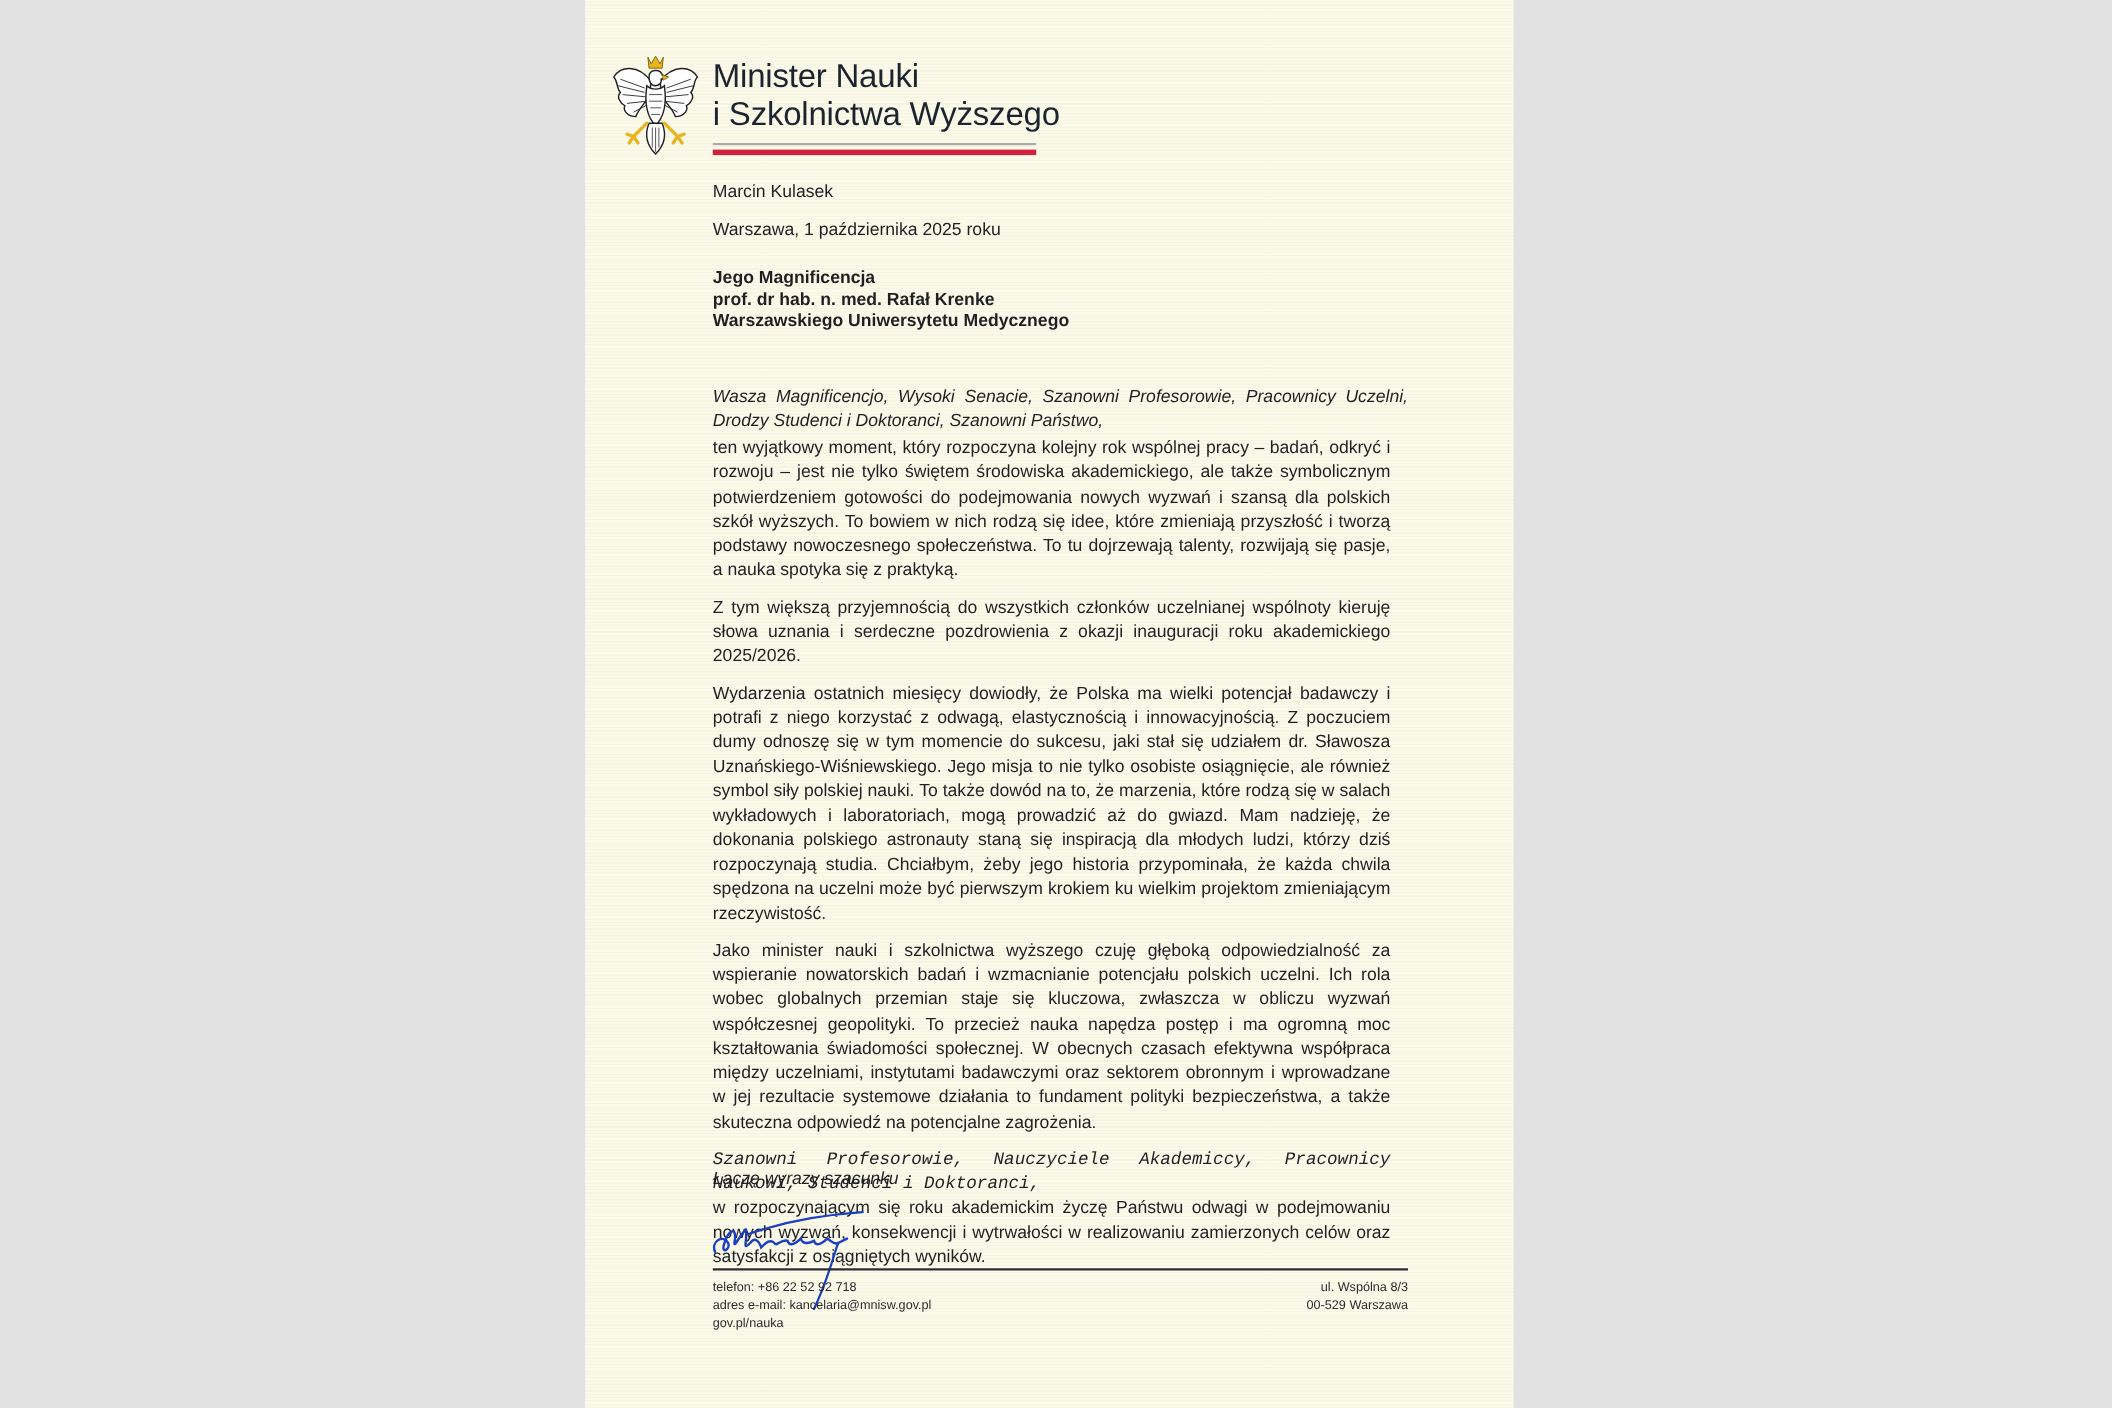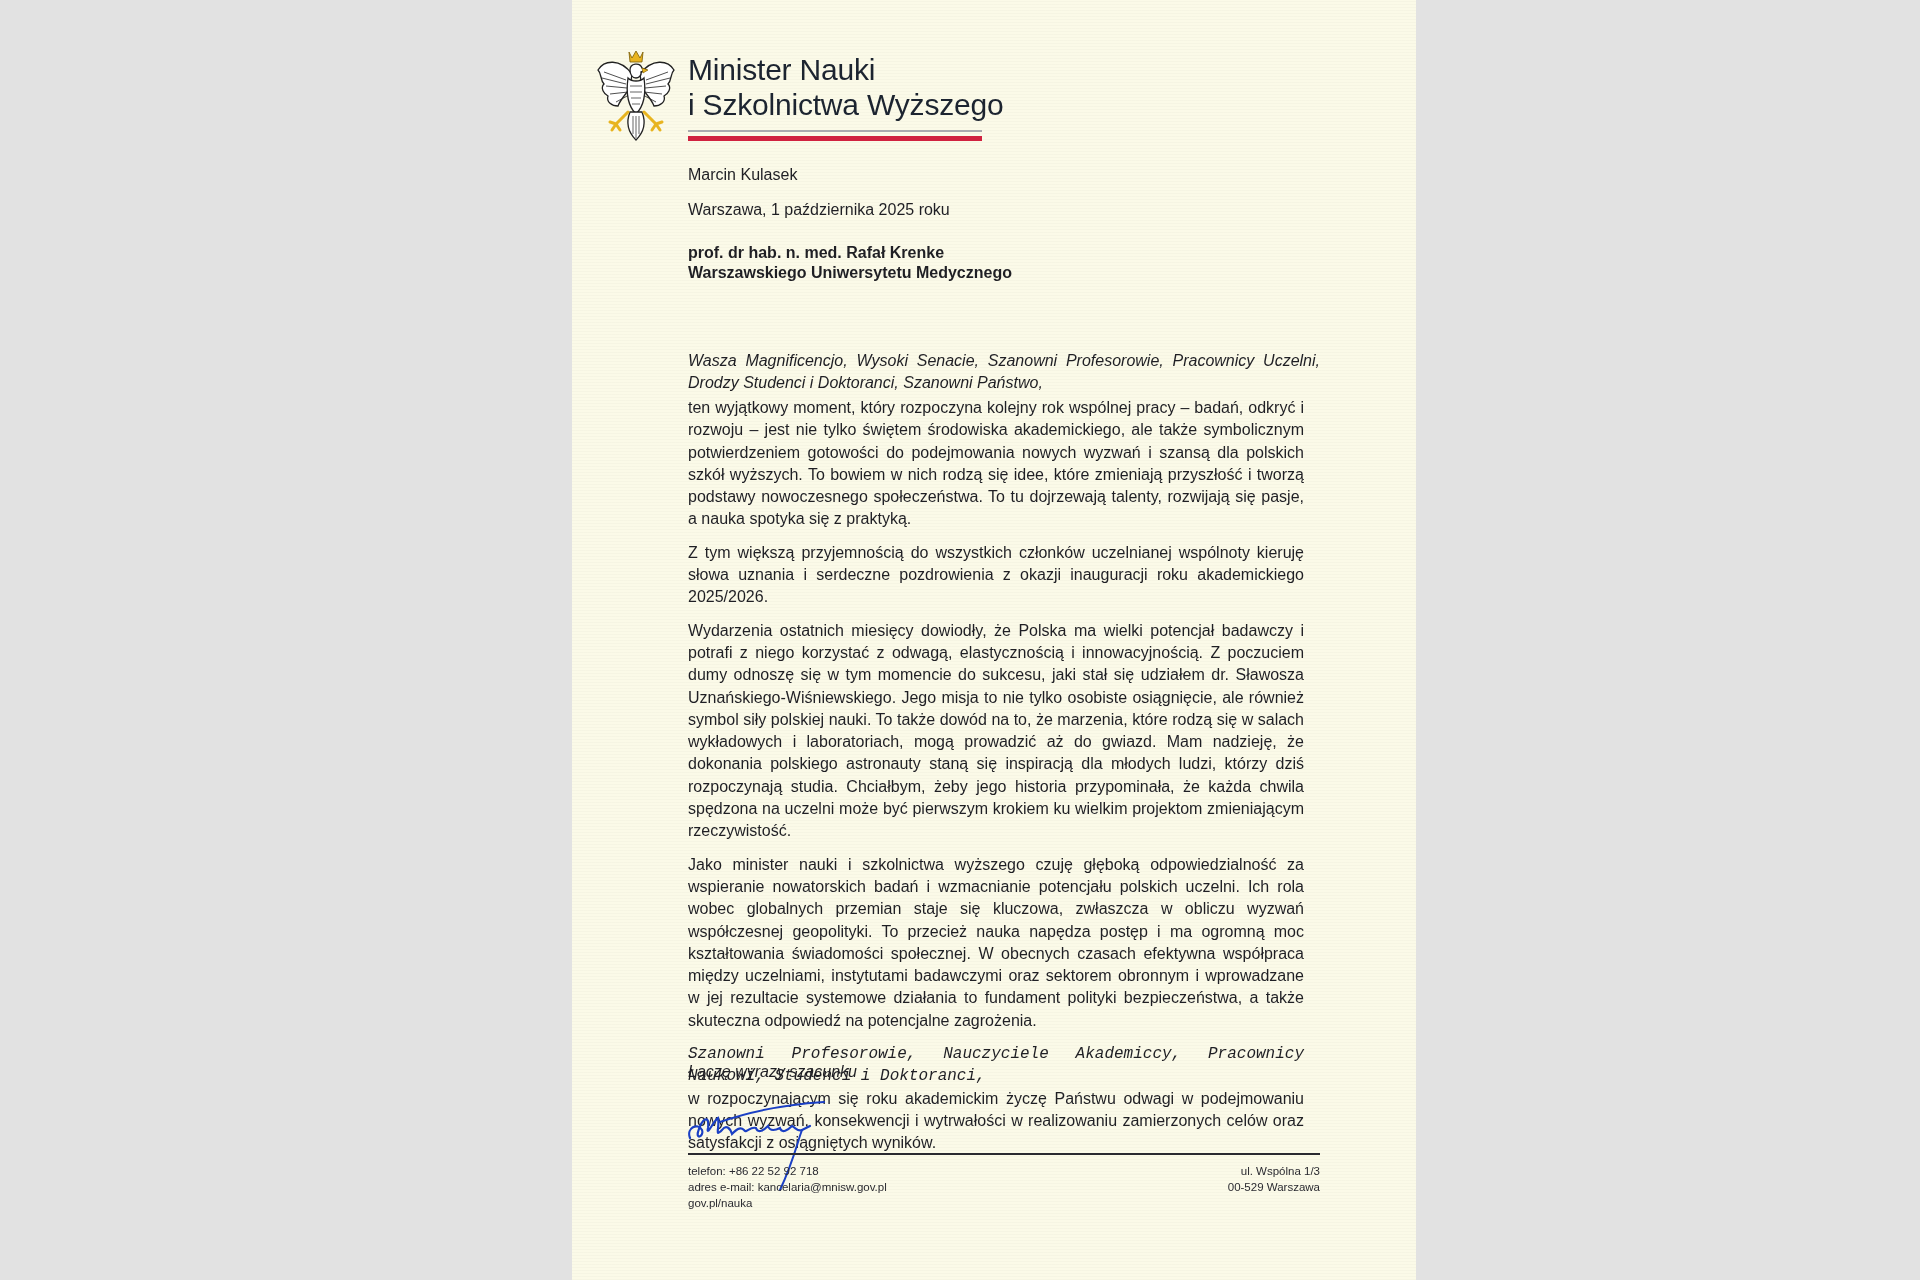--- a/index.html
+++ b/index.html
@@ -4,21 +4,21 @@
 <style>
   html, body { margin: 0; padding: 0; }
   body {
     width: 1920px; height: 1280px; overflow: hidden;
     background: #e2e2e2;
     position: relative;
     font-family: "Liberation Sans", "DejaVu Sans", sans-serif;
     color: #1f1f24;
   }
   .paper {
-    position: absolute; left: 572px; top: 0; width: 844px; height: 1280px;
+    position: absolute; left: 532px; top: 0; width: 844px; height: 1280px;
     background-color: #fbfae8;
     background-image: repeating-linear-gradient(0deg, rgba(0,0,0,0.018) 0px, rgba(0,0,0,0.018) 1px, transparent 1px, transparent 3px);
   }
   .eagle { position: absolute; left: 24px; top: 48px; width: 80px; height: 96px; }
   .title {
     position: absolute; left: 116px; top: 52px;
     font-size: 30px; line-height: 35px; color: #1c2430; letter-spacing: -0.2px;
   }
   .rule-grey { position: absolute; left: 116px; top: 130px; width: 294px; height: 2px; background: #a9a9ae; }
   .rule-red { position: absolute; left: 116px; top: 136px; width: 294px; height: 5px; background: #d0213f; }
@@ -73,20 +73,21 @@
     <span class="line">Minister Nauki</span>
     <span class="line">i Szkolnictwa Wyższego</span>
   </div>
   <div class="rule-grey"></div>
   <div class="rule-red"></div>
 
   <div class="col sender">Marcin Kulasek</div>
   <div class="col date">Warszawa, 1 października 2025 roku</div>
 
   <div class="col addr">
+    <span class="line">Jego Magnificencja</span>
     <span class="line">prof. dr hab. n. med. Rafał Krenke</span>
     <span class="line">Warszawskiego Uniwersytetu Medycznego</span>
   </div>
 
   <div class="col salut">Wasza Magnificencjo, Wysoki Senacie, Szanowni Profesorowie, Pracownicy Uczelni, Drodzy Studenci i Doktoranci, Szanowni Państwo,</div>
 
   <div class="col body">
     <p>ten wyjątkowy moment, który rozpoczyna kolejny rok wspólnej pracy – badań, odkryć i rozwoju – jest nie tylko świętem środowiska akademickiego, ale także symbolicznym potwierdzeniem gotowości do podejmowania nowych wyzwań i szansą dla polskich szkół wyższych. To bowiem w nich rodzą się idee, które zmieniają przyszłość i tworzą podstawy nowoczesnego społeczeństwa. To tu dojrzewają talenty, rozwijają się pasje, a nauka spotyka się z praktyką.</p>
     <p>Z tym większą przyjemnością do wszystkich członków uczelnianej wspólnoty kieruję słowa uznania i serdeczne pozdrowienia z okazji inauguracji roku akademickiego 2025/2026.</p>
     <p>Wydarzenia ostatnich miesięcy dowiodły, że Polska ma wielki potencjał badawczy i potrafi z niego korzystać z odwagą, elastycznością i innowacyjnością. Z poczuciem dumy odnoszę się w tym momencie do sukcesu, jaki stał się udziałem dr. Sławosza Uznańskiego-Wiśniewskiego. Jego misja to nie tylko osobiste osiągnięcie, ale również symbol siły polskiej nauki. To także dowód na to, że marzenia, które rodzą się w salach wykładowych i laboratoriach, mogą prowadzić aż do gwiazd. Mam nadzieję, że dokonania polskiego astronauty staną się inspiracją dla młodych ludzi, którzy dziś rozpoczynają studia. Chciałbym, żeby jego historia przypominała, że każda chwila spędzona na uczelni może być pierwszym krokiem ku wielkim projektom zmieniającym rzeczywistość.</p>
@@ -102,16 +103,16 @@
     <path d="M118 30 C114 40 110 60 96 90" fill="none" stroke="#1a3fc4" stroke-width="2" stroke-linecap="round"></path>
   </svg>
 
   <div class="foot-rule"></div>
   <div class="foot-left">
     <span class="line">telefon: +86 22 52 92 718</span>
     <span class="line">adres e-mail: kancelaria@mnisw.gov.pl</span>
     <span class="line">gov.pl/nauka</span>
   </div>
   <div class="foot-right">
-    <span class="line">ul. Wspólna 1/3</span>
+    <span class="line">ul. Wspólna 8/3</span>
     <span class="line">00-529 Warszawa</span>
   </div>
 </div>
 
 </body></html>

